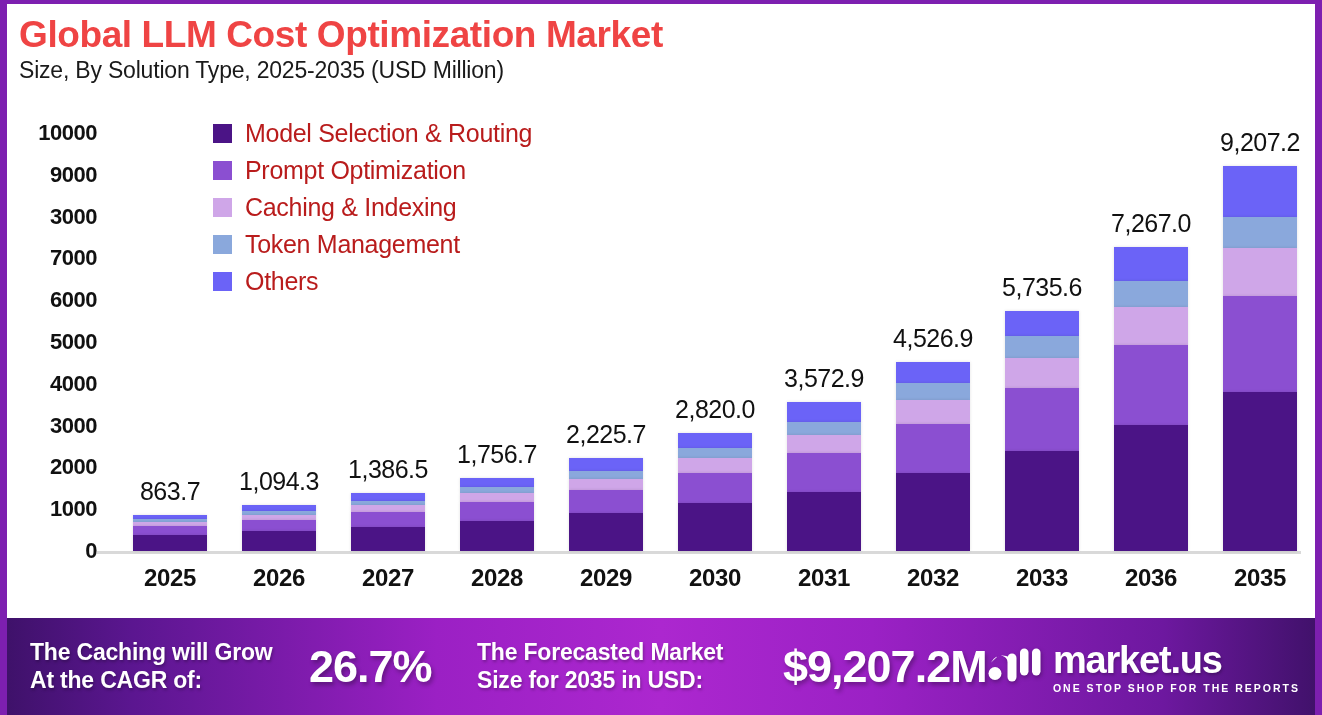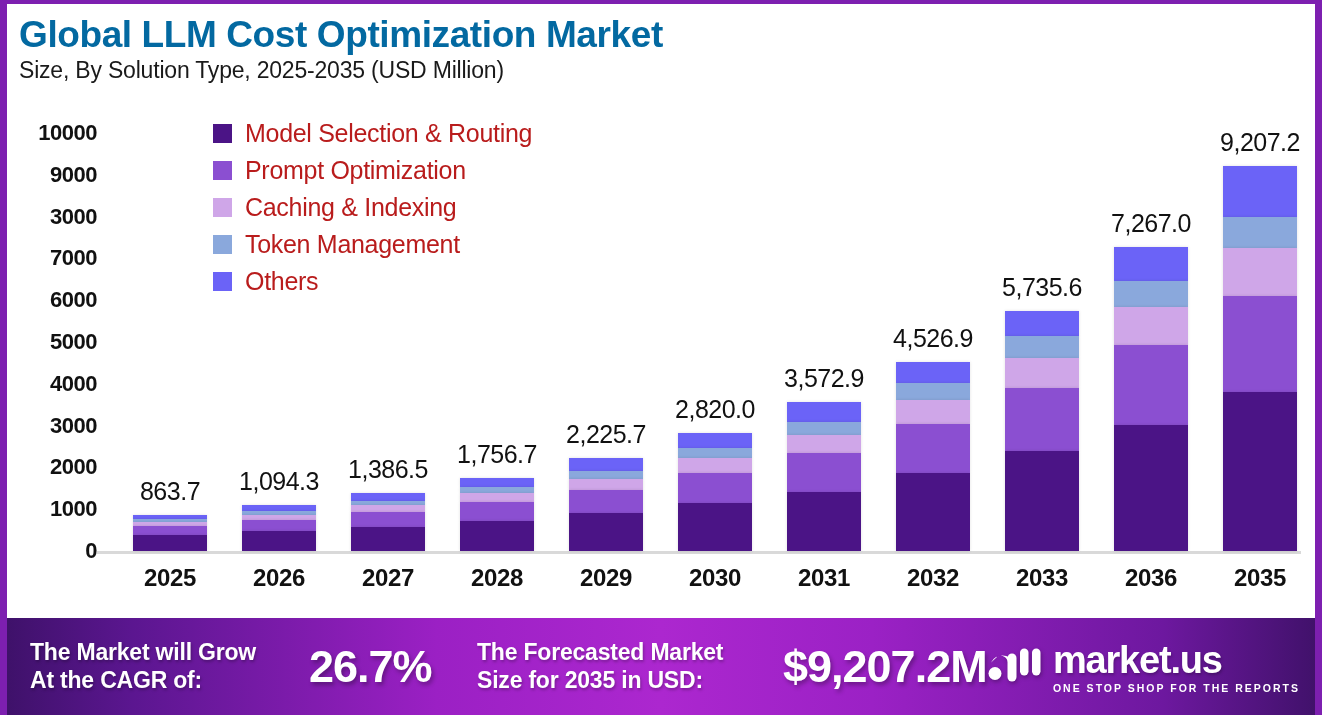--- a/index.html
+++ b/index.html
@@ -28,21 +28,21 @@
   
   #title-block {
     position: absolute;
     left: 12px;
     top: 10px;
     width: 1000px;
   }
   #chart-title {
     font-size: 37px;
     font-weight: bold;
-    color: #0369a1;
+    color: #ef4444;
     letter-spacing: -0.4px;
     line-height: 1.12;
     white-space: nowrap;
   }
   #chart-subtitle {
     font-size: 23px;
     font-weight: normal;
     color: #1a1a1a;
     margin-top: 2px;
     letter-spacing: -0.2px;
@@ -366,21 +366,21 @@
         <span class="legend-label">Token Management</span>
       </div>
       <div class="legend-row">
         <span class="legend-swatch" style="background: rgb(107, 99, 247);"></span>
         <span class="legend-label">Others</span>
       </div>
     </div>
 
   <div id="banner">
     <div id="cagr-caption" class="banner-text">
-      <div>The Market will Grow</div>
+      <div>The Caching will Grow</div>
       <div>At the CAGR of:</div>
     </div>
     <div id="cagr-value" class="banner-big">26.7%</div>
     <div id="forecast-caption" class="banner-text">
       <div>The Forecasted Market</div>
       <div>Size for 2035 in USD:</div>
     </div>
     <div id="forecast-value" class="banner-big">$9,207.2M</div>
 
     <div id="logo">

